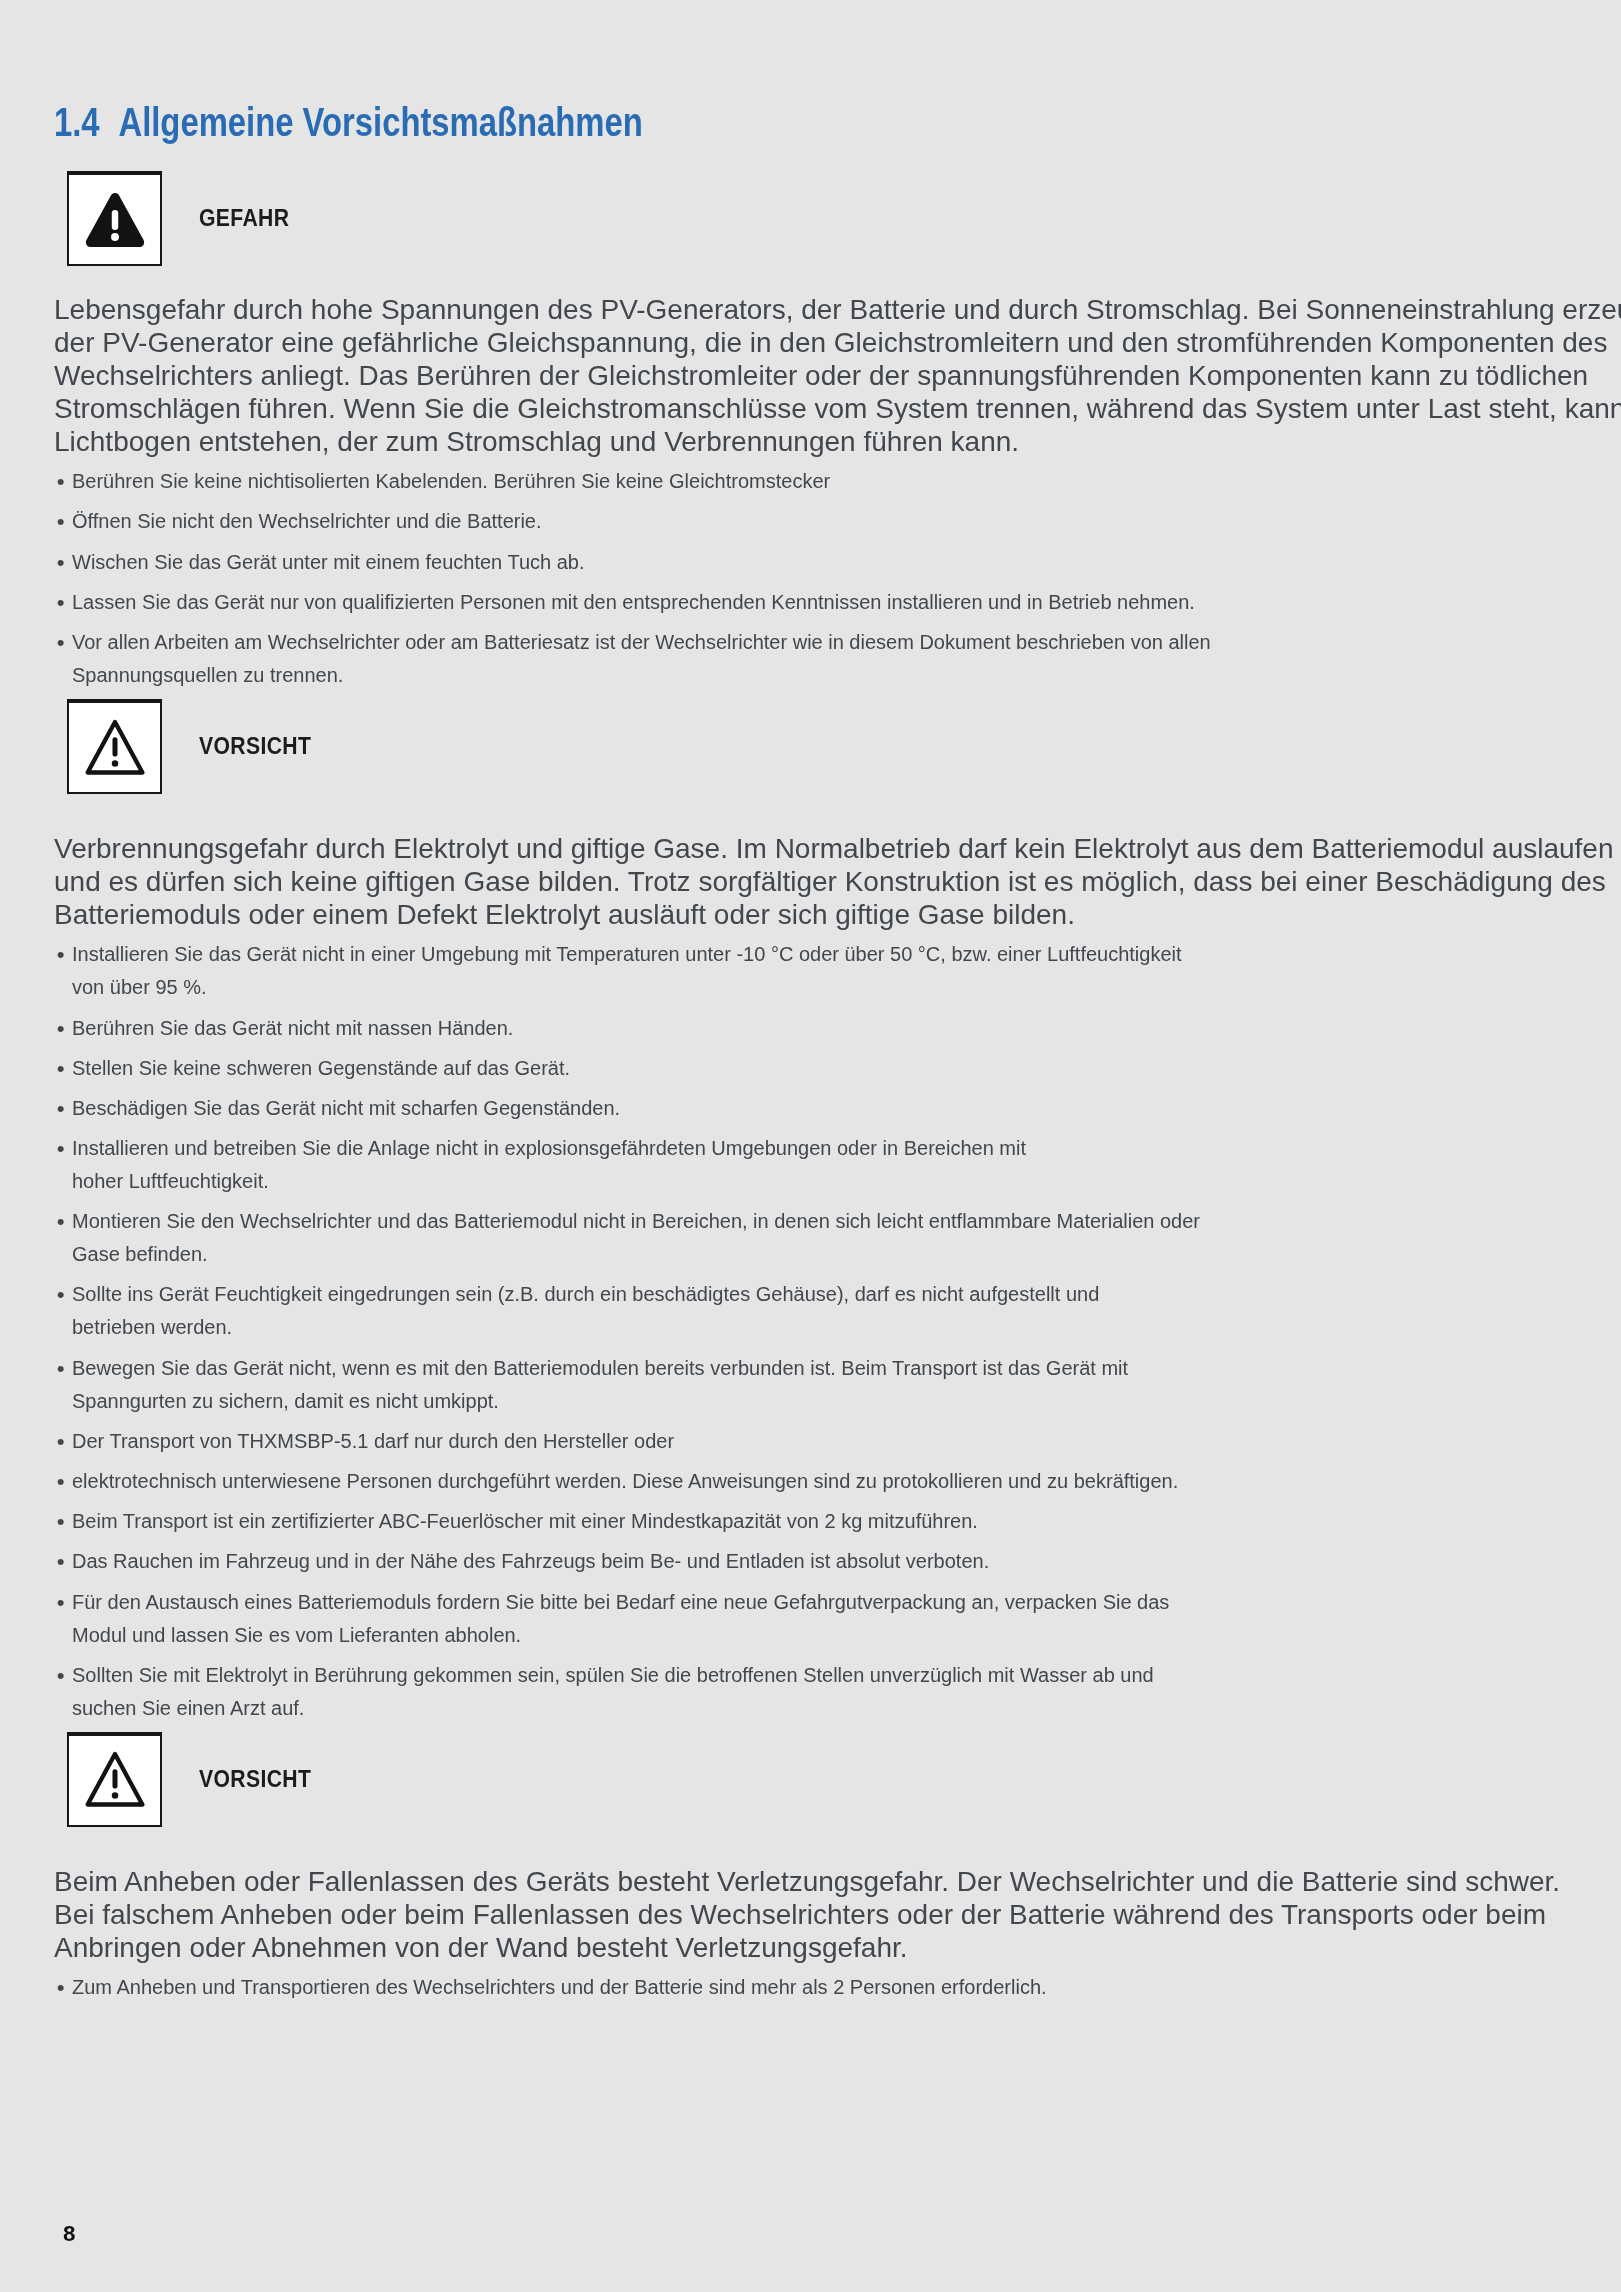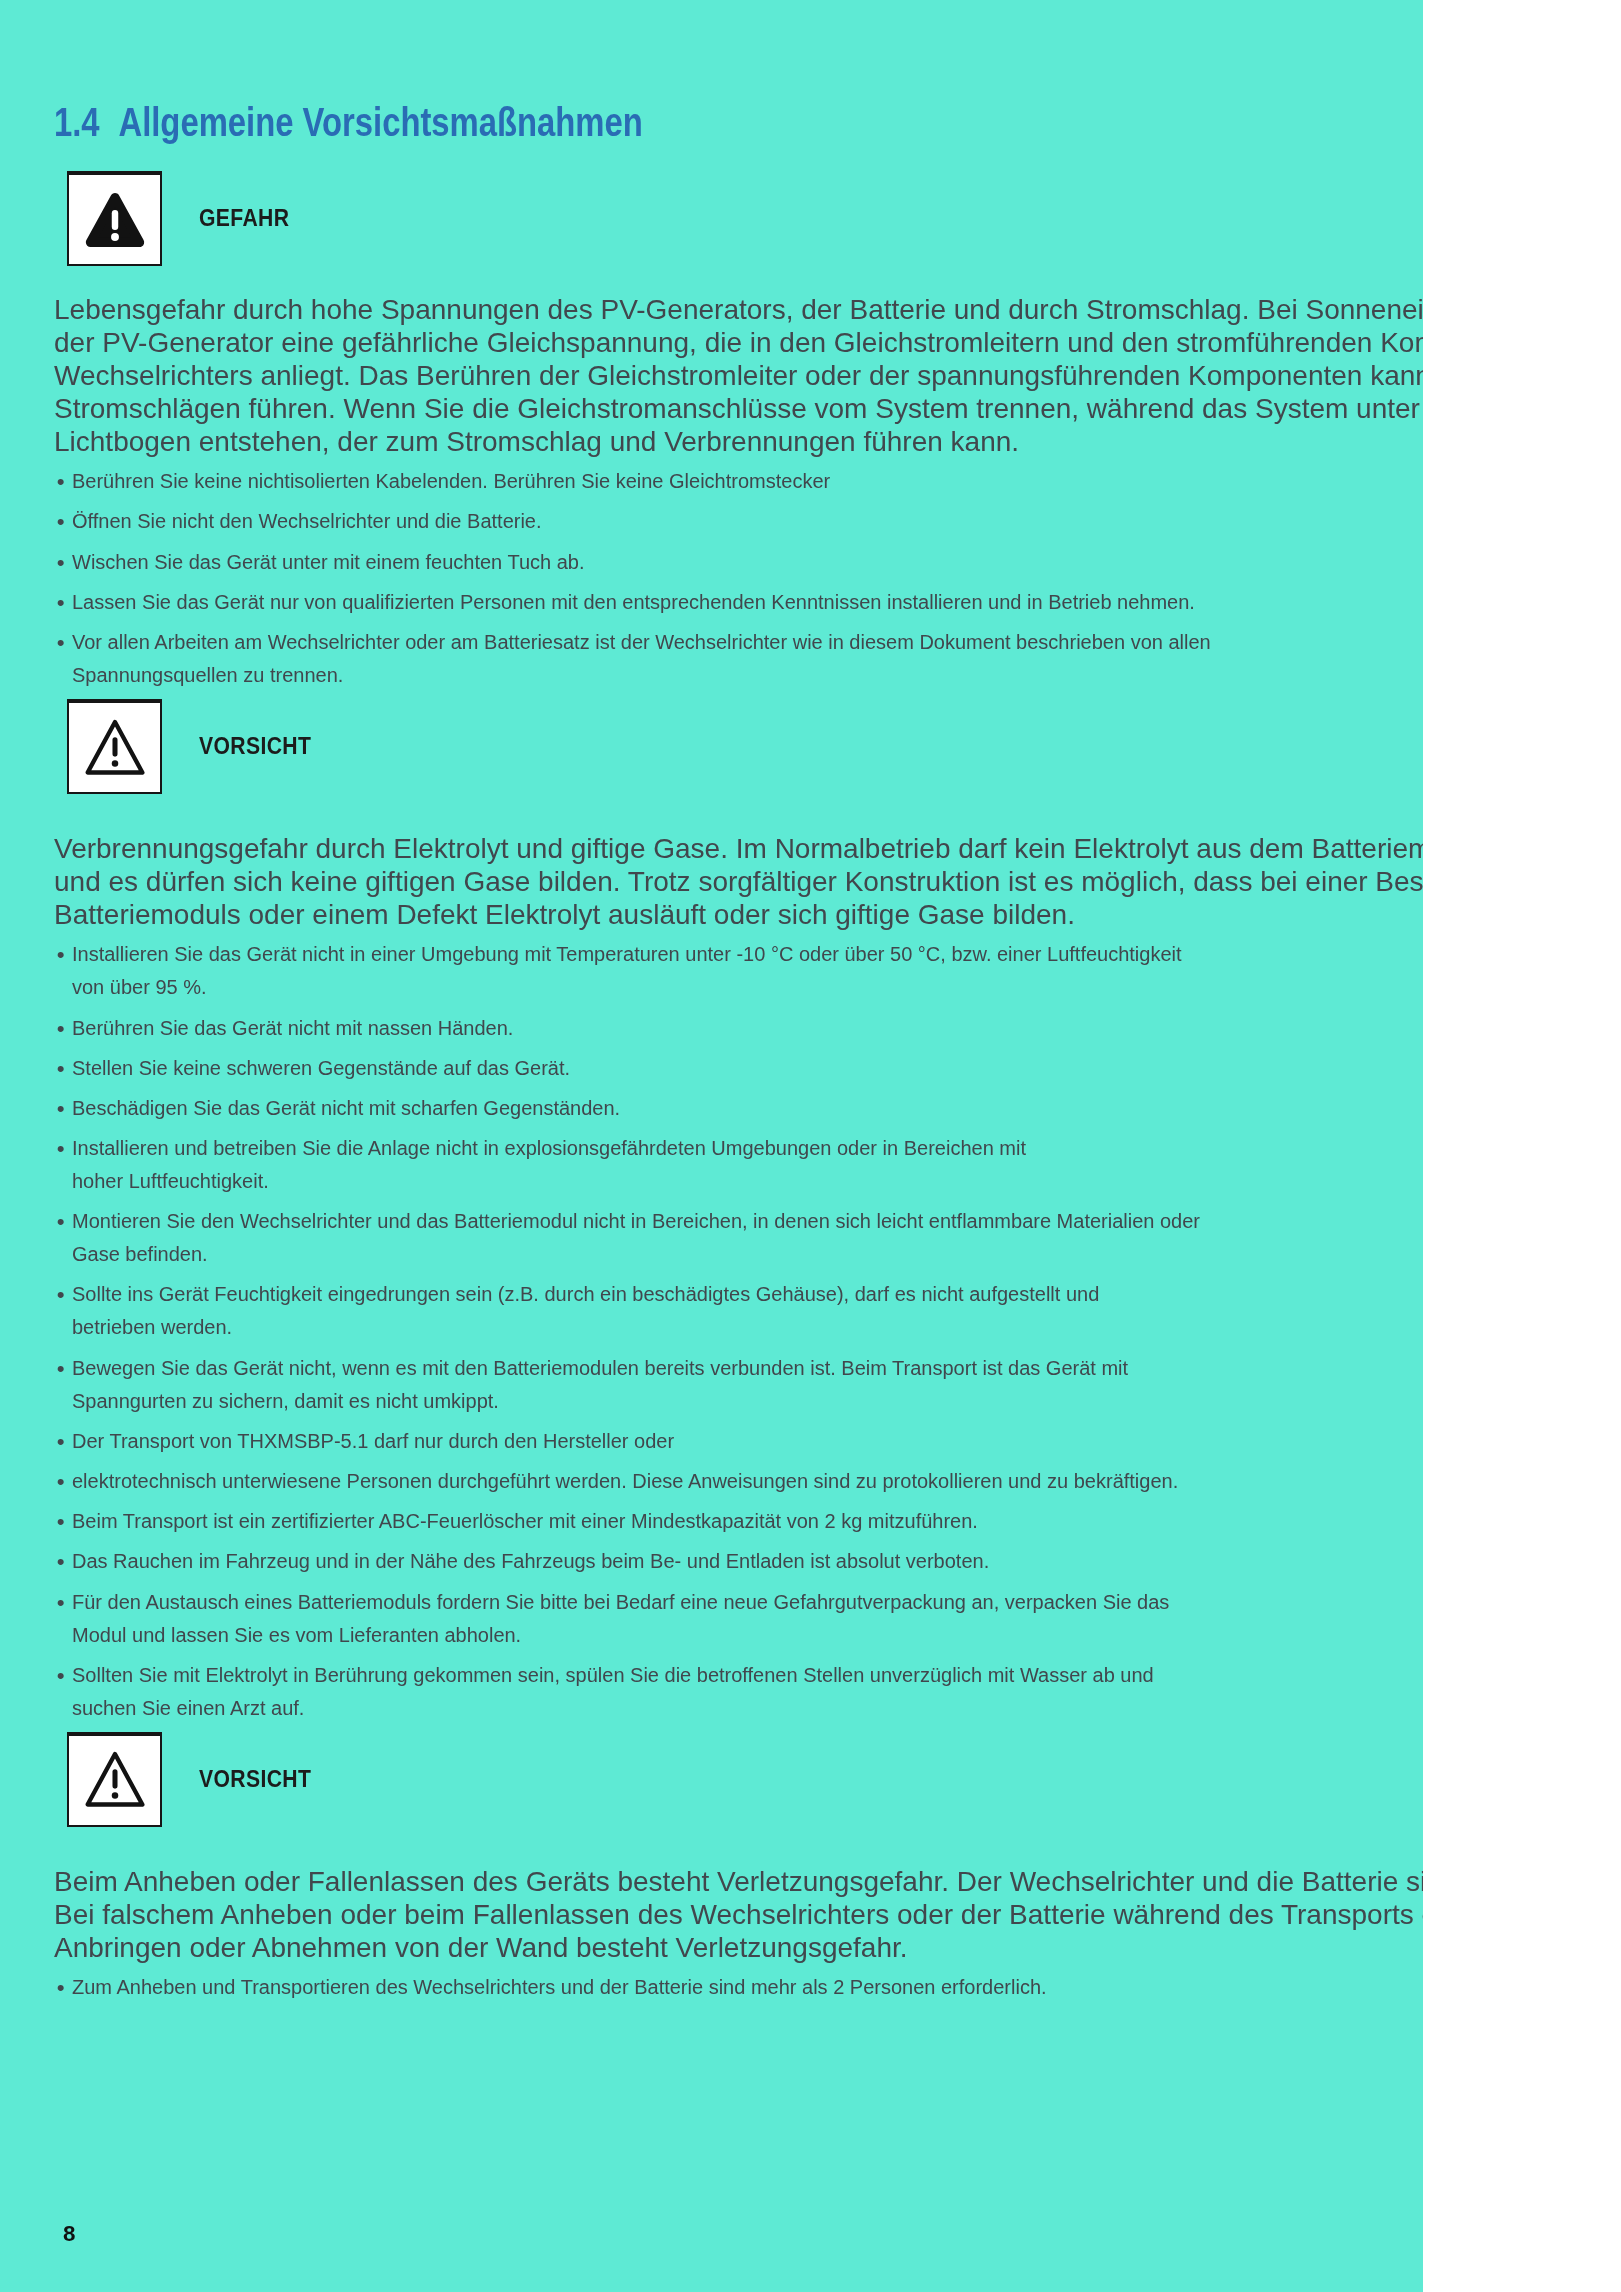--- a/index.html
+++ b/index.html
@@ -1,19 +1,19 @@
 <!DOCTYPE html>
 <html style="font-size:14.3px"><head>
 <meta charset="utf-8">
 <style>
   html,body { margin:0; padding:0; background:#ffffff; }
   .page {
     position:relative;
-    width:1423px; height:2293px;
-    background:#5eead4;
+    width:1621px; height:2293px;
+    background:#e5e5e5;
     font-family:"Liberation Sans", sans-serif;
     color:#41474d;
     overflow:hidden;
     box-sizing:border-box;
     padding:99px 49px 0 54px;
   }
   h1.doc-heading {
     display:flex; gap:23px;
     margin:0; padding:0;
     font-size:40px; line-height:47px; font-weight:bold;

